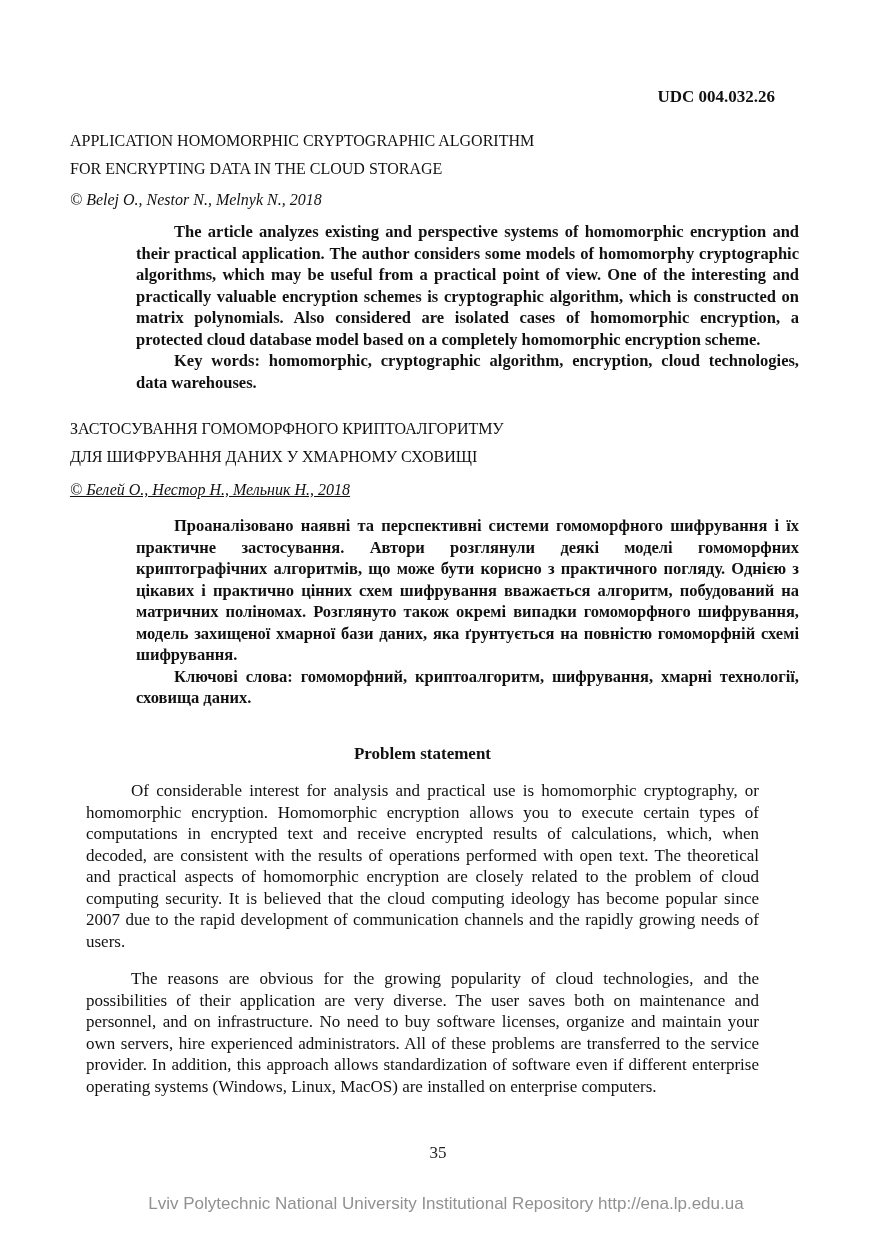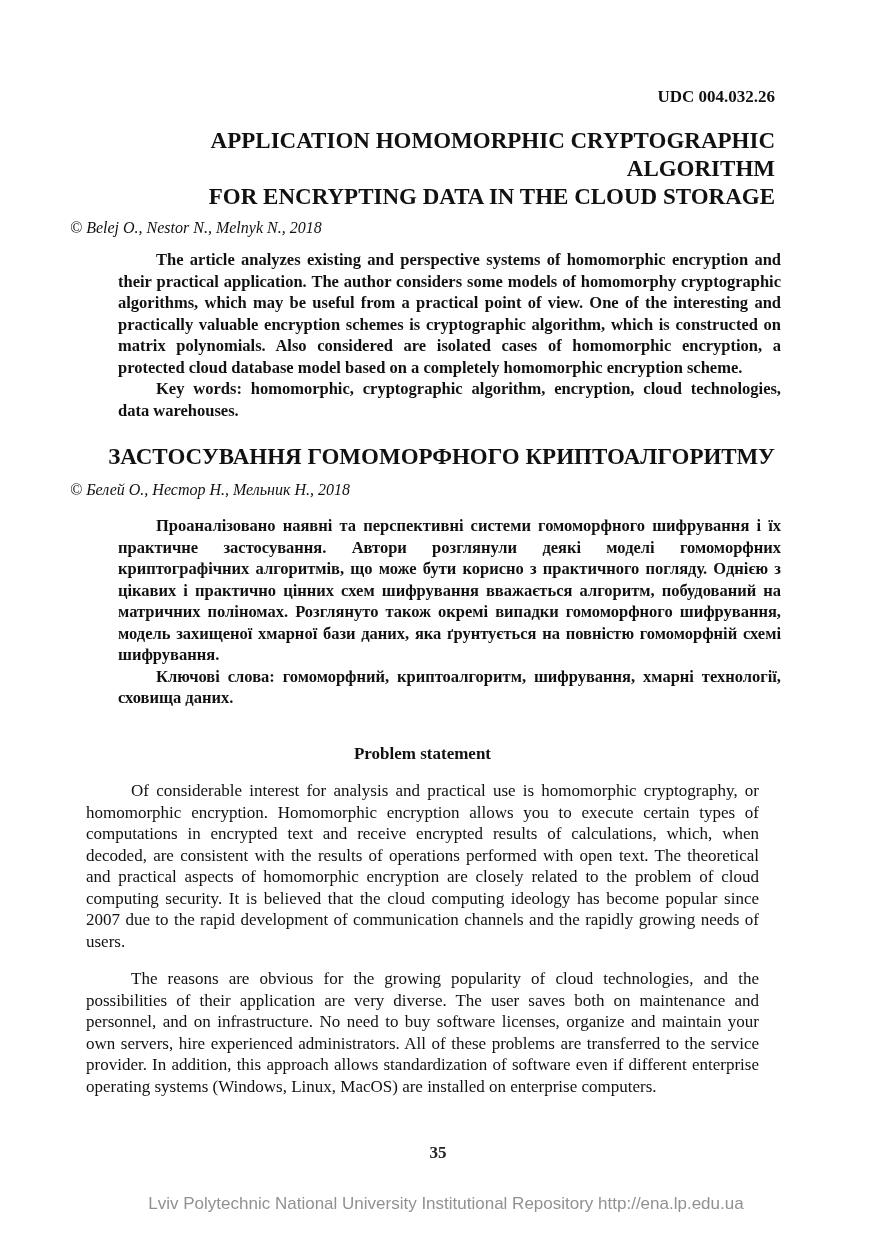--- a/index.html
+++ b/index.html
@@ -29,65 +29,64 @@
   }
   .authors {
     margin-top: 22px;
     text-align: right;
     font-size: 17px;
     line-height: 21px;
   }
   .author-bold { font-weight: bold; }
   .title {
     margin-top: 20px;
-    text-align: right;
-    font-weight: bold;
-    font-size: 23px;
+    text-align: left;
+    font-weight: normal;
+    font-size: 16px;
     line-height: 28px;
   }
   .copyright {
     margin-top: 6px;
     font-style: italic;
     font-size: 16px;
     line-height: 21px;
     text-align: left;
   }
   .abstract {
     margin-top: 11px;
-    margin-left: 48px;
+    margin-left: 66px;
     width: 663px;
     font-weight: bold;
     font-size: 16.5px;
     line-height: 21.5px;
     text-align: justify;
   }
   .abstract p { margin: 0; text-indent: 38px; }
   .title-ua { margin-top: 22px; }
-  .copyright-ua { margin-top: 8px; }
+  .copyright-ua { margin-top: 8px; text-decoration: underline; }
   .abstract-ua { margin-top: 15px; }
   .section-heading {
     margin-top: 34px;
     text-align: center;
     font-weight: bold;
     font-size: 17px;
     line-height: 21.5px;
   }
   .body-text {
     font-size: 17px;
     line-height: 21.5px;
     text-align: justify;
   }
   .body-text p { margin: 16px; text-indent: 45px; }
   .page-number {
     position: absolute;
     left: 0; top: 1143px; width: 876px;
     text-align: center;
     font-size: 17px;
     color: #222222;
-    font-weight: bold;
   }
   .repo-footer {
     position: absolute;
     left: 0; top: 1194px; width: 876px;
     text-align: center;
     font-family: "Liberation Sans", sans-serif;
     font-size: 17px;
     color: #919191;
   }
 </style>
@@ -107,20 +106,21 @@
 
     <div class="copyright">© Belej O., Nestor N., Melnyk N., 2018</div>
 
     <div class="abstract">
       <p>The article analyzes existing and perspective systems of homomorphic encryption and their practical application. The author considers some models of homomorphy cryptographic algorithms, which may be useful from a practical point of view. One of the interesting and practically valuable encryption schemes is cryptographic algorithm, which is constructed on matrix polynomials. Also considered are isolated cases of homomorphic encryption, a protected cloud database model based on a completely homomorphic encryption scheme.</p>
       <p>Key words: homomorphic, cryptographic algorithm, encryption, cloud technologies, data warehouses.</p>
     </div>
 
     <div class="title title-ua">
       <div>ЗАСТОСУВАННЯ ГОМОМОРФНОГО КРИПТОАЛГОРИТМУ</div>
+      <div>ДЛЯ ШИФРУВАННЯ ДАНИХ У ХМАРНОМУ СХОВИЩІ</div>
     </div>
 
     <div class="copyright copyright-ua">© Белей О., Нестор Н., Мельник Н., 2018</div>
 
     <div class="abstract abstract-ua">
       <p>Проаналізовано наявні та перспективні системи гомоморфного шифрування і їх практичне застосування. Автори розглянули деякі моделі гомоморфних криптографічних алгоритмів, що може бути корисно з практичного погляду. Однією з цікавих і практично цінних схем шифрування вважається алгоритм, побудований на матричних поліномах. Розглянуто також окремі випадки гомоморфного шифрування, модель захищеної хмарної бази даних, яка ґрунтується на повністю гомоморфній схемі шифрування.</p>
       <p>Ключові слова: гомоморфний, криптоалгоритм, шифрування, хмарні технології, сховища даних.</p>
     </div>
 
     <div class="section-heading">Problem statement</div>

